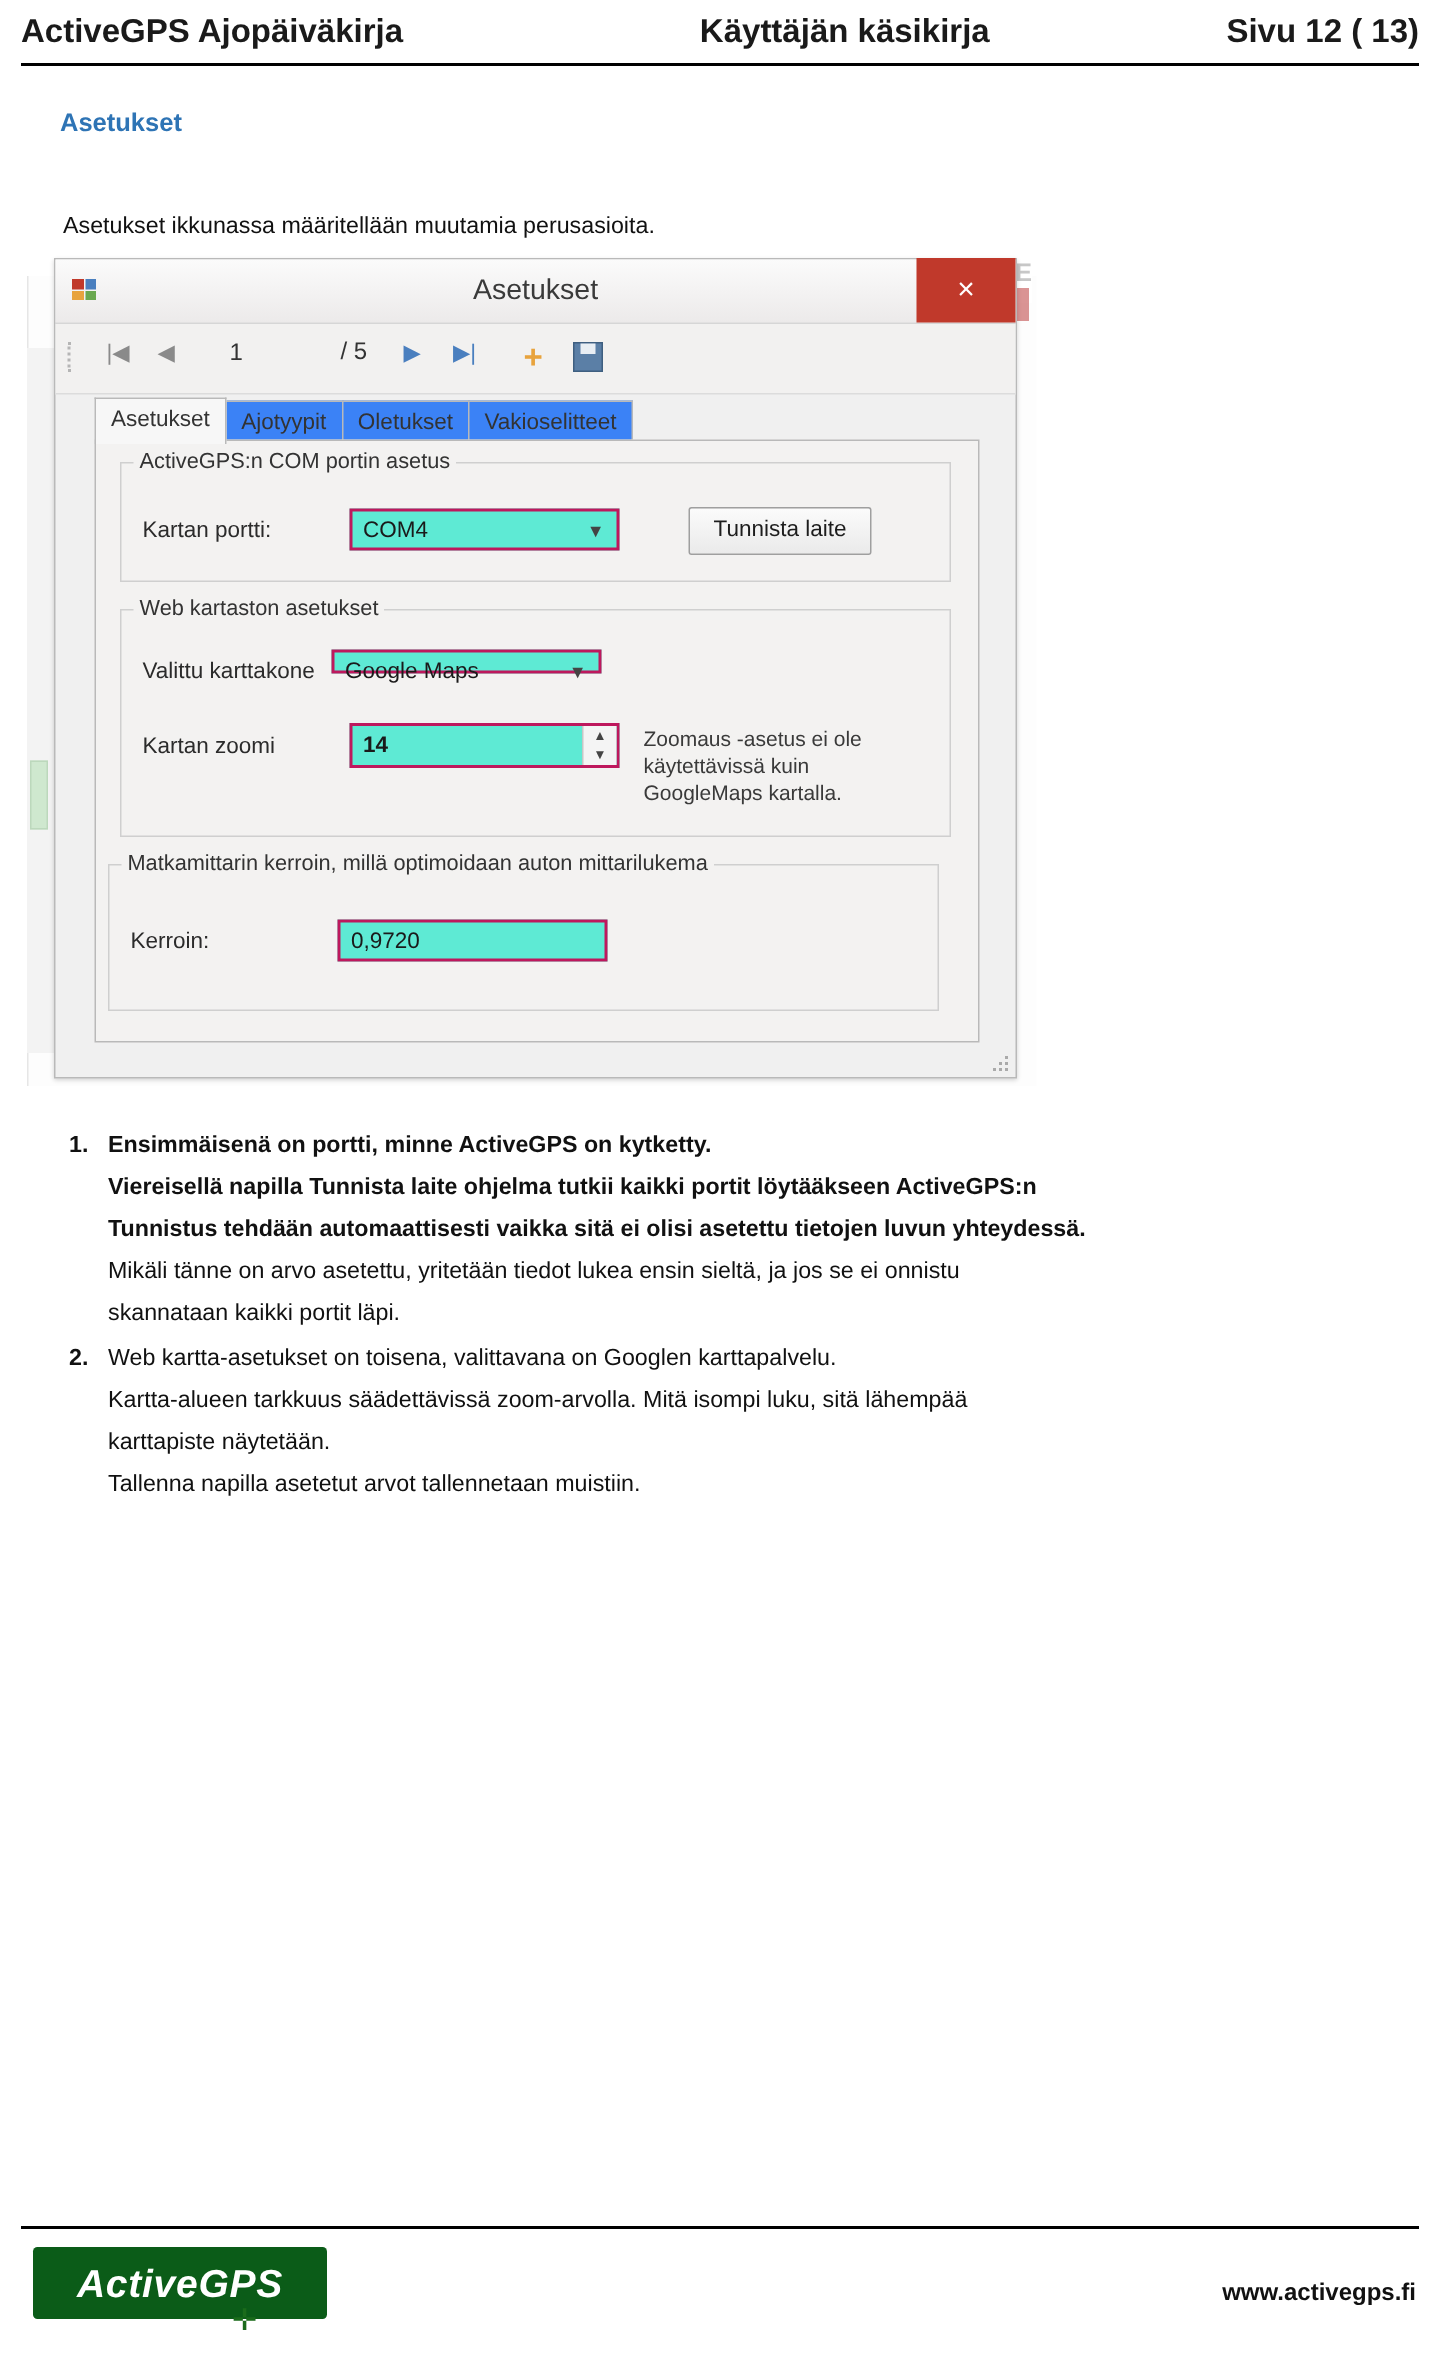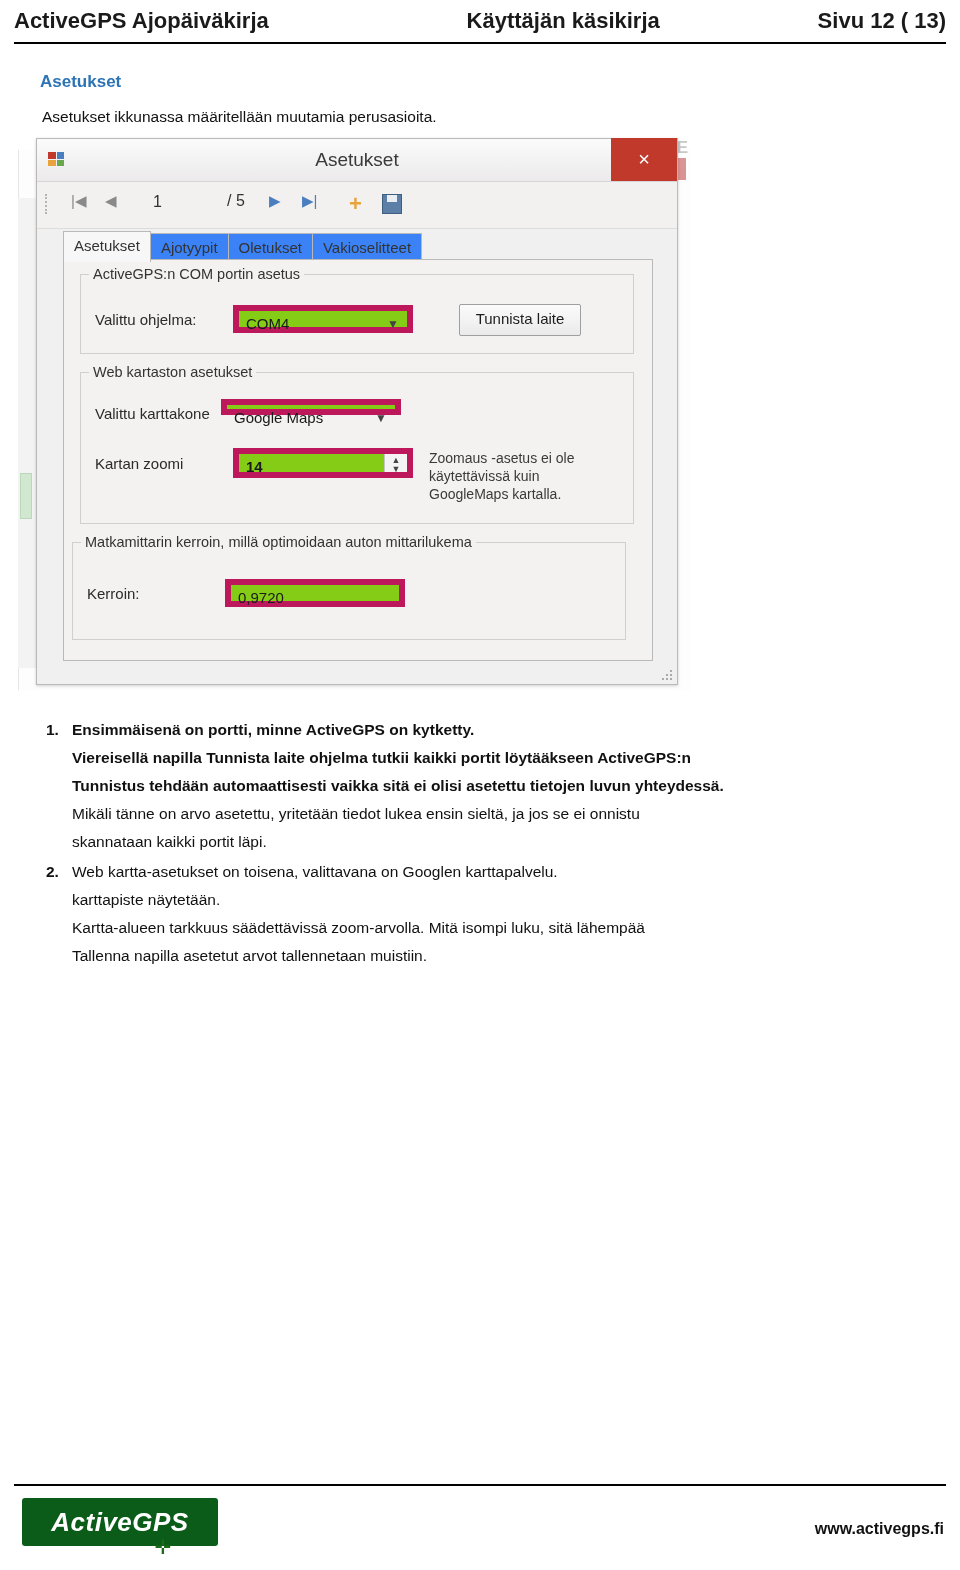--- a/index.html
+++ b/index.html
@@ -39,21 +39,21 @@
     padding: 0 40px 0 40px;
   }
   .section-title {
     color: #2e74b5;
     font-size: 17px;
     font-weight: bold;
     margin: 28px 0 0 0;
   }
   .intro-text {
     font-size: 15.5px;
-    margin: 16px 0 0 2px;
+    margin: 50px 0 0 2px;
     color: #111;
   }
 
   
   .shot-wrap {
     position: relative;
     margin: 12px 0 0 -22px;
     width: 690px;
     height: 560px;
   }
@@ -227,22 +227,22 @@
     font-size: 14.5px;
     color: #333;
   }
   .fld-label {
     position: absolute;
     font-size: 15px;
     color: #2b2b2b;
   }
   .combo, .textbox, .spin {
     position: absolute;
-    background: #84cc16;
-    border: 6px solid #be185d;
+    background: #5eead4;
+    border: 2px solid #be185d;
     font-size: 15px;
     color: #1a1a1a;
     line-height: 26px;
     padding-left: 7px;
     box-sizing: border-box;
   }
   .combo .caret {
     position: absolute; right: 8px; top: 0;
     font-size: 12px; color: #444;
   }
@@ -402,21 +402,21 @@
         <div class="tab active">Asetukset</div>
         <div class="tab">Ajotyypit</div>
         <div class="tab">Oletukset</div>
         <div class="tab">Vakioselitteet</div>
       </div>
 
       <div class="tab-panel">
 
         <div class="group" style="left:16px; top:14px; width:552px; height:78px;">
           <span class="legend">ActiveGPS:n COM portin asetus</span>
-          <span class="fld-label" style="left:14px; top:36px;">Valittu ohjelma:</span>
+          <span class="fld-label" style="left:14px; top:36px;">Kartan portti:</span>
           <span class="combo" style="left:152px; top:30px; width:180px; height:28px;">
             <span>COM4</span>
             <span class="caret">▼</span>
           </span>
           <span class="btn" style="left:378px; top:29px; width:120px; height:30px;">Tunnista laite</span>
         </div>
 
         <div class="group" style="left:16px; top:112px; width:552px; height:150px;">
           <span class="legend">Web kartaston asetukset</span>
           <span class="fld-label" style="left:14px; top:32px;">Valittu karttakone</span>
@@ -453,22 +453,22 @@
       <p class="bold">Ensimmäisenä on portti, minne ActiveGPS on kytketty.</p>
       <p class="bold">Viereisellä napilla Tunnista laite ohjelma tutkii kaikki portit löytääkseen ActiveGPS:n</p>
       <p class="bold">Tunnistus tehdään automaattisesti vaikka sitä ei olisi asetettu tietojen luvun yhteydessä.</p>
       <p>Mikäli tänne on arvo asetettu, yritetään tiedot lukea ensin sieltä, ja jos se ei onnistu</p>
       <p>skannataan kaikki portit läpi.</p>
     </div>
 
     <div class="li">
       <span class="num">2.</span>
       <p>Web kartta-asetukset on toisena, valittavana on Googlen karttapalvelu.</p>
+      <p>Kartta-alueen tarkkuus säädettävissä zoom-arvolla. Mitä isompi luku, sitä lähempää</p>
       <p>karttapiste näytetään.</p>
-      <p>Kartta-alueen tarkkuus säädettävissä zoom-arvolla. Mitä isompi luku, sitä lähempää</p>
       <p>Tallenna napilla asetetut arvot tallennetaan muistiin.</p>
     </div>
   </div>
 </div>
 
 <div class="footer">
   <div class="footer-rule"></div>
   <div class="logo">
     <span>ActiveGPS</span>
   </div>

